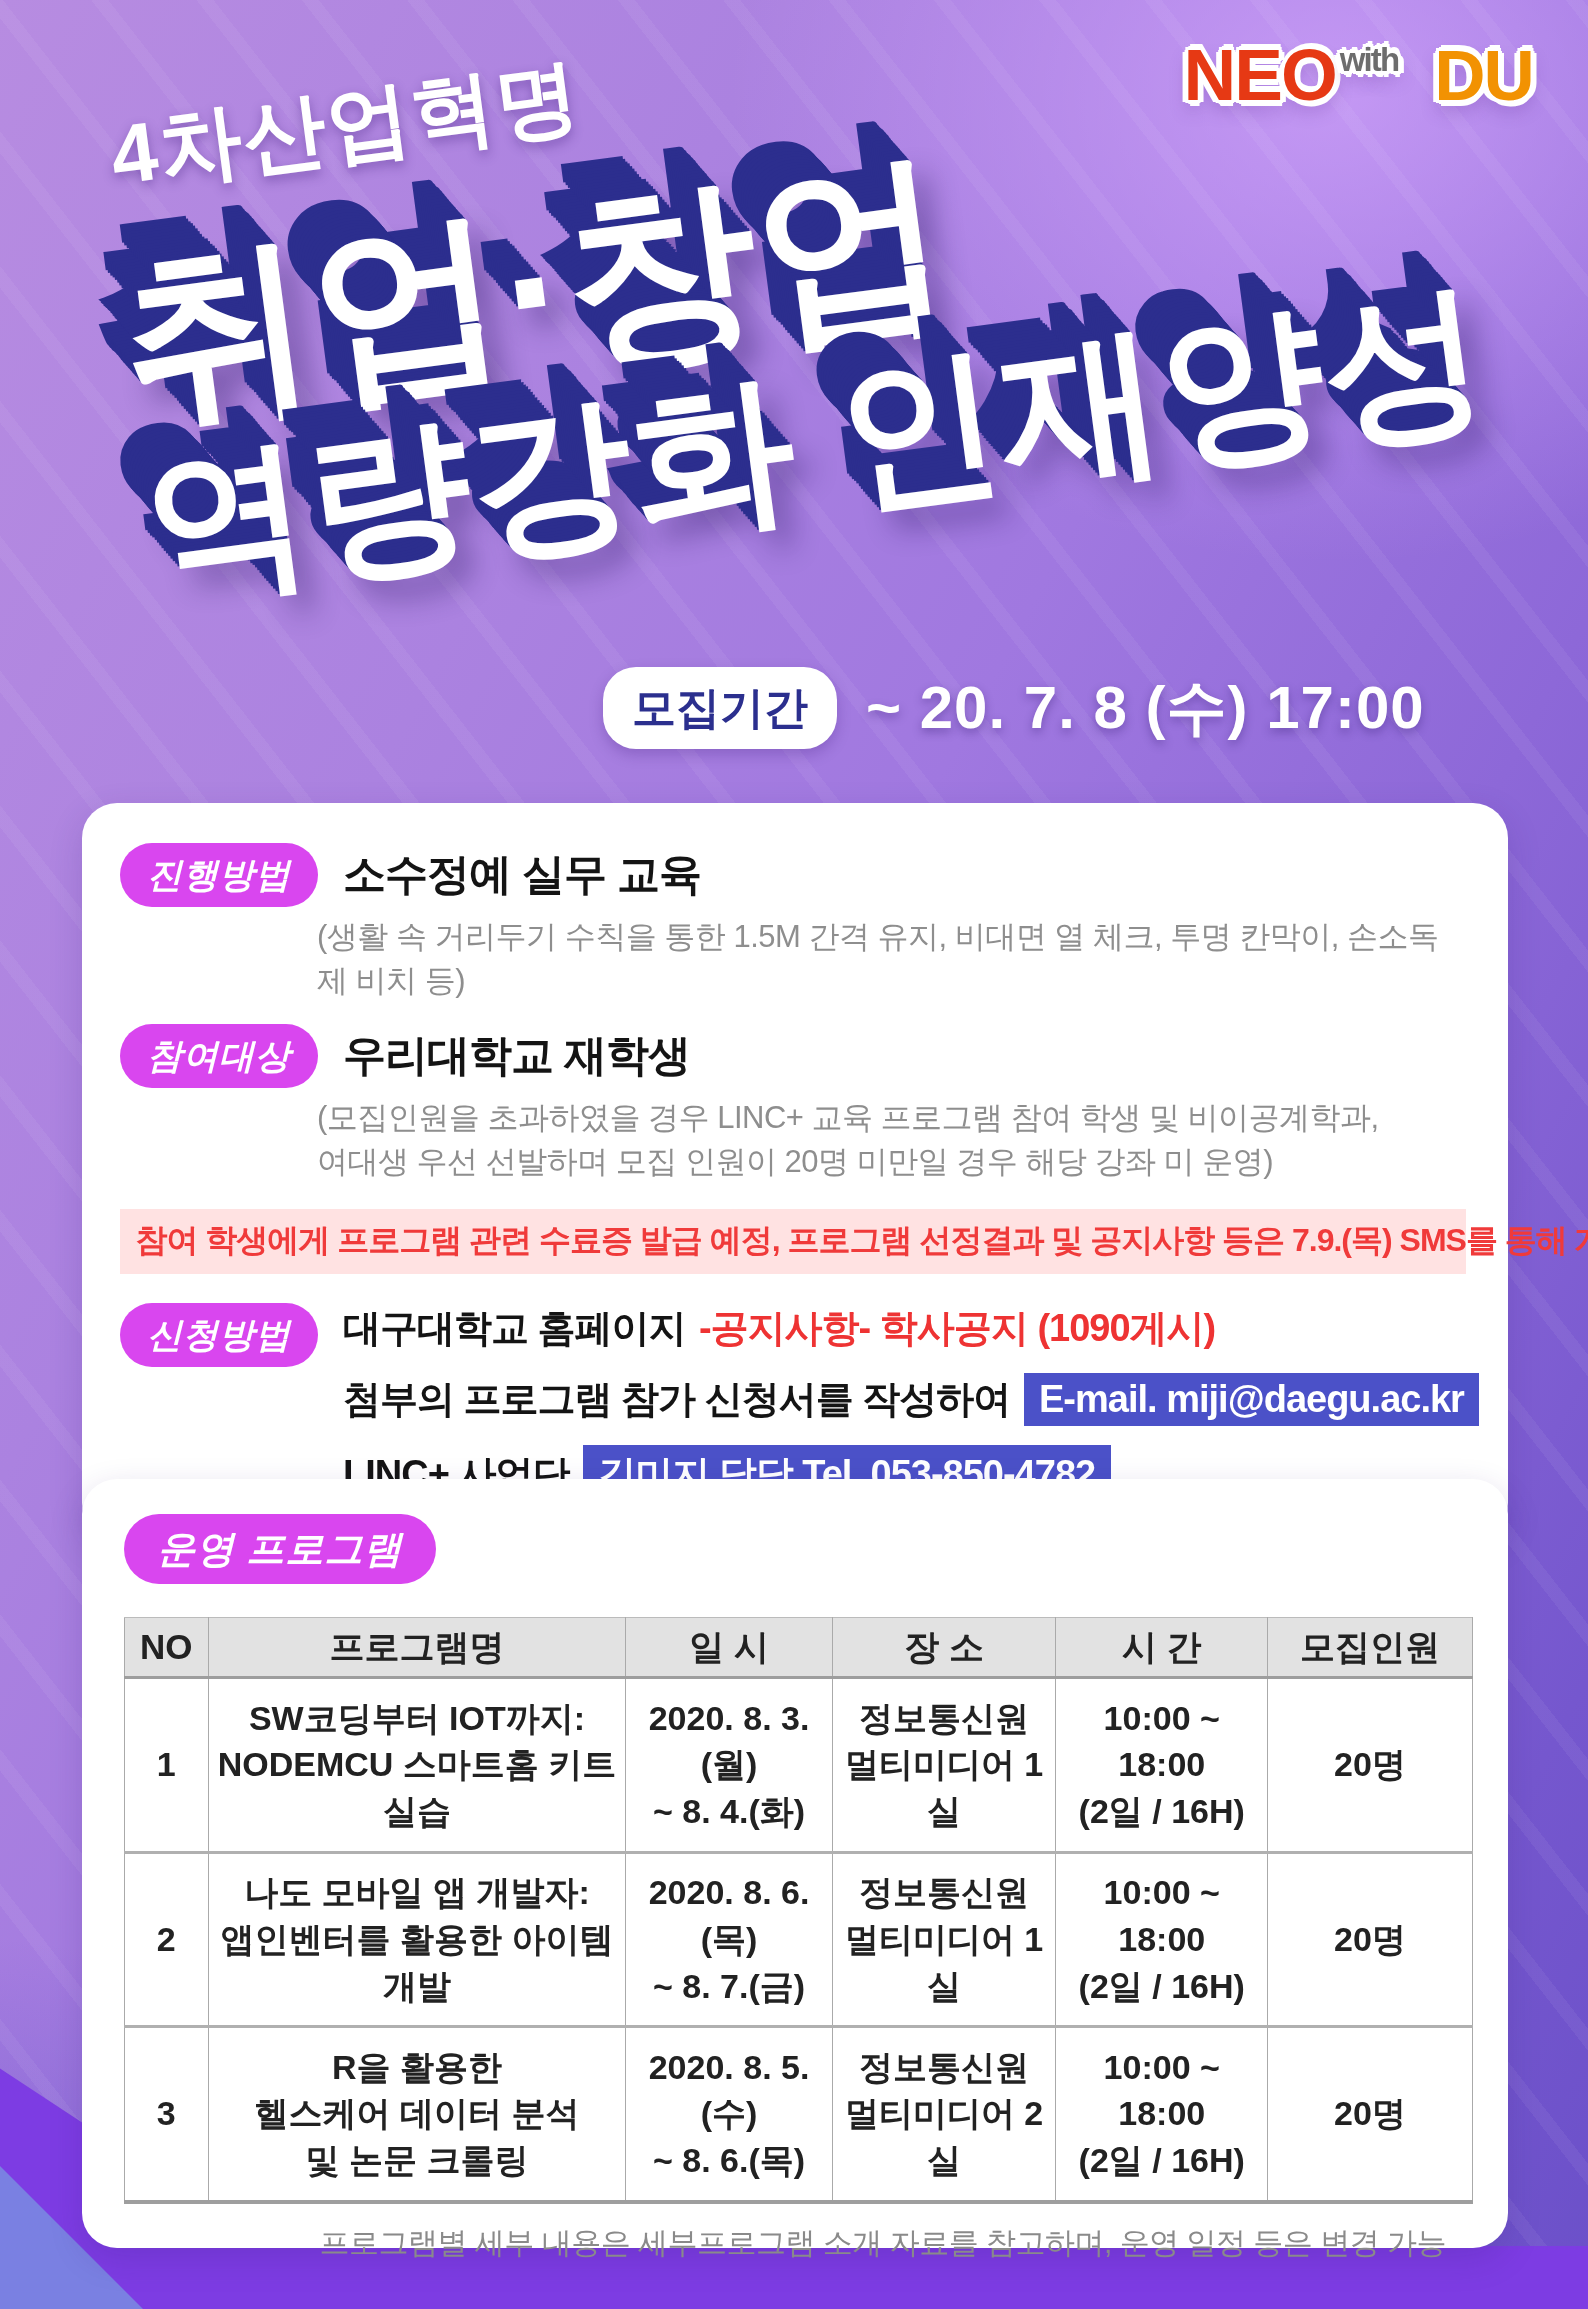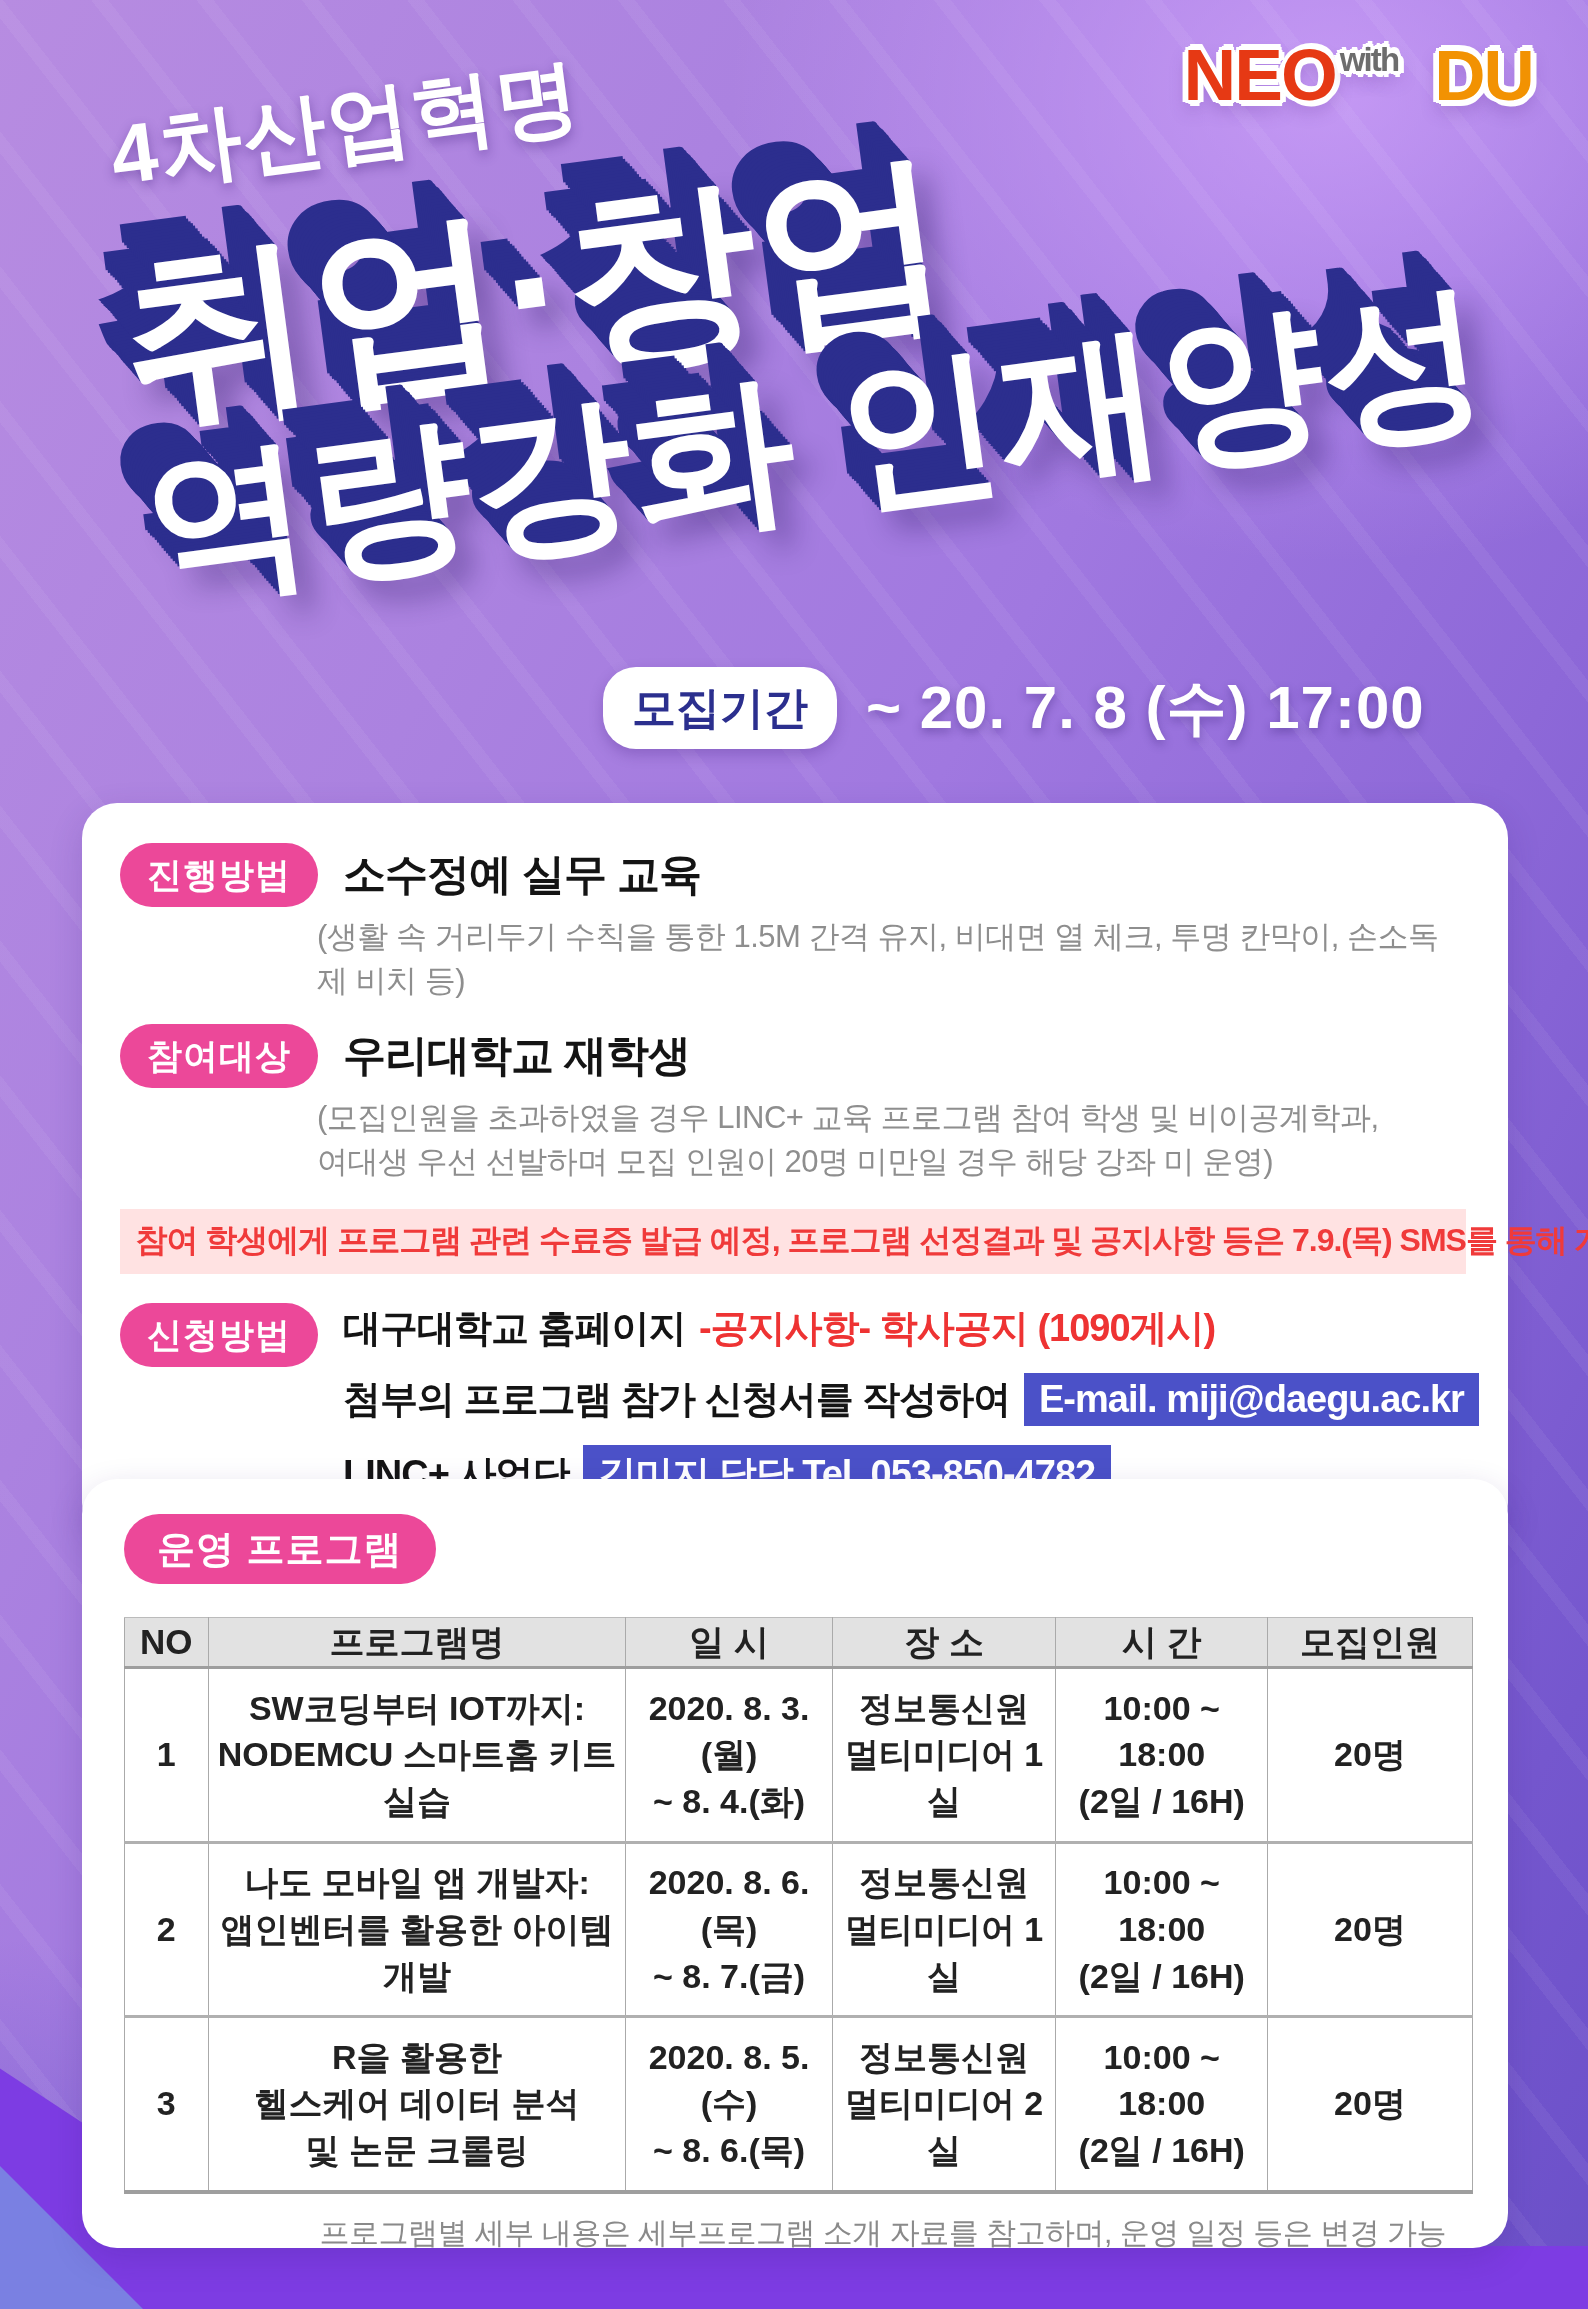--- a/index.html
+++ b/index.html
@@ -55,42 +55,42 @@
     padding:11.5px 29px; border-radius:33px; box-shadow:0 5.8px 13.4px rgba(60,25,120,.25); }
   .period-value{ color:#fff; font-weight:800; font-size:60px; letter-spacing:1px;
     text-shadow:0 3.8px 9.6px rgba(50,25,110,.38); }
 
   
   .card{ position:absolute; left:82px; width:1426px; background:#fff; border-radius:35px;
     box-shadow:0 11.5px 33px rgba(55,28,120,.18); }
   .card1{ top:803px; min-height:628px; padding:40px 42px 33px 38px; }
   .card2{ top:1479px; height:769px; padding:35px 42px 0 42px; }
 
-  .badge{ flex:none; display:inline-block; background:#ec4899; color:#fff; font-weight:800;
-    font-size:35px; padding:8.6px 27px; border-radius:960px; letter-spacing:1px; }
+  .badge{ flex:none; display:inline-block; background:#d946ef; color:#fff; font-weight:800;
+    font-size:35px; padding:8.6px 27px; border-radius:960px; letter-spacing:1px;font-style:italic; }
   .sec{ margin-bottom:21px; }
   .sec-row{ display:flex; align-items:center; gap:25px; }
   .sec-title{ font-size:43px; font-weight:800; color:#141414; letter-spacing:-1px; }
   .inline-note{ font-size:31px; color:#8e8e8e; margin-left:7.7px; letter-spacing:-1px; }
   .sec-note{ margin:7.7px 0 0 197px; font-size:31px; color:#8e8e8e; line-height:1.42; letter-spacing:-0.5px; }
 
   .sms{ margin:25px 0 29px 0; background:#ffe2e2; color:#f03a3a; font-weight:800;
     font-size:32px; padding:10.6px 15.4px; letter-spacing:-1px; white-space:nowrap; }
 
   .apply{ display:flex; align-items:flex-start; gap:25px; }
   .apply-lines{ font-size:38px; font-weight:800; color:#141414; letter-spacing:-1px; }
   .apply-lines > div{ margin-bottom:19px; display:flex; align-items:center; gap:13.4px; white-space:nowrap; }
   .red{ color:#ee3333; }
   .hl{ background:#4b51c8; color:#fff; padding:4.8px 15.4px; }
 
   
   .card2 .badge{ font-size:38px; padding:9.6px 33px; }
   table{ width:1349px; margin:33px auto 0 auto; border-collapse:collapse; table-layout:fixed; }
   th{ background:#e2e2e2; font-size:35px; font-weight:700; color:#222;
-      height:50px; border:1.9px solid #aaa; border-top:1.9px solid #bbb; }
+      height:60px; border:1.9px solid #aaa; border-top:1.9px solid #bbb; }
   td{ font-size:34px; color:#222; text-align:center; vertical-align:middle;
       border-left:1.9px solid #aaa; border-right:1.9px solid #aaa; padding:15.4px 3.8px; line-height:1.38;font-weight:bold; }
   thead tr{ border-bottom:3.8px solid #9e9e9e; }
   tbody tr{ border-bottom:3.8px solid #b0b0b0; }
   tbody tr:last-child{ border-bottom:4.8px solid #9e9e9e; }
   tbody tr.r1, tbody tr.r2{ height:136px; }
   tbody tr.r3{ height:171px; }
 
   .footnote{ text-align:right; margin:19px 20px 0 0; font-size:30px; color:#8a8a8a; letter-spacing:-0.5px; }
 </style>

